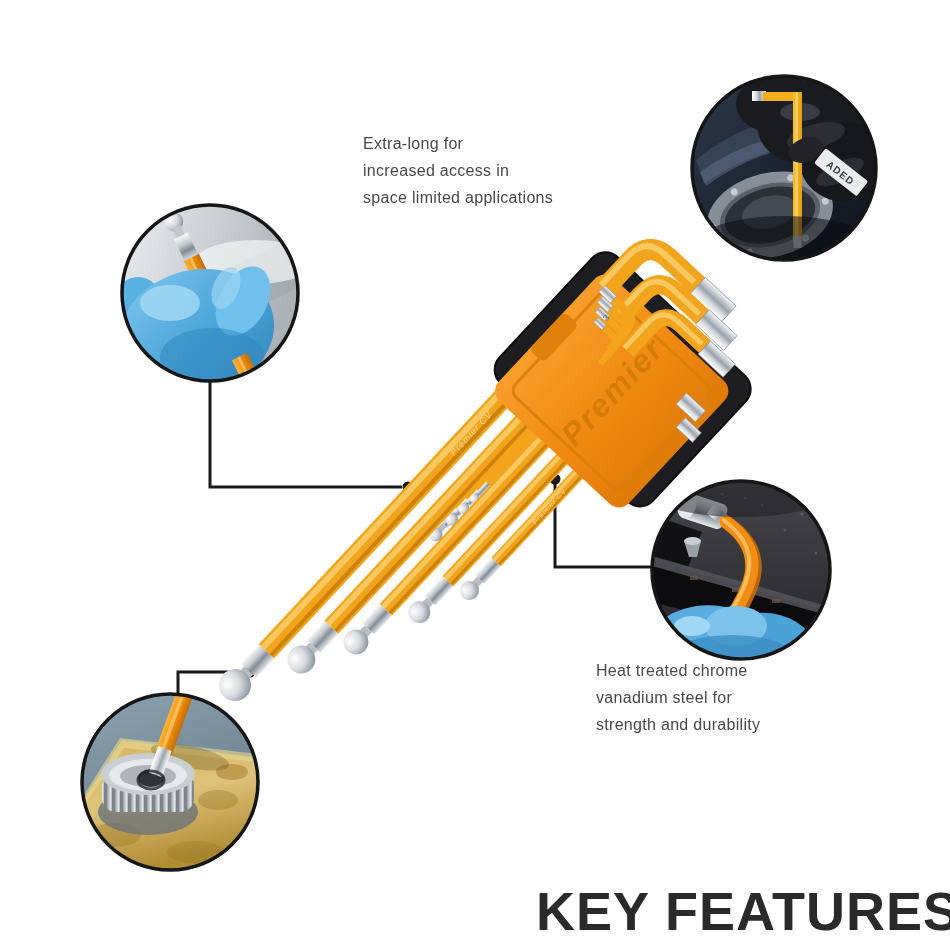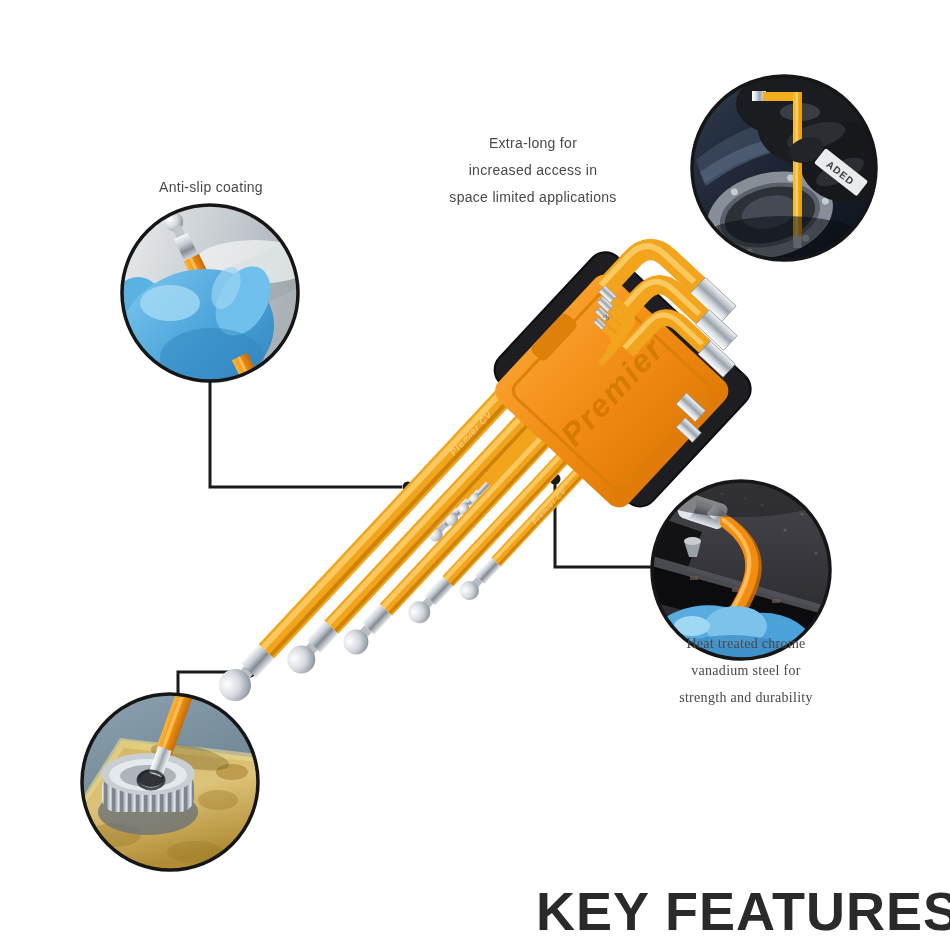--- a/index.html
+++ b/index.html
@@ -2,27 +2,27 @@
 <html style="--key-orange: #f2a41c; --holder-orange: #f2890f; --holder-black: #1e1e22; --chrome: #c9ced4; --callout-line: #1a1a1a; --heading: #2a2a2a; --text: #48484c; --glove-blue: #45a7dc; --glove-black: #1b1c20;"><head>
 <meta charset="utf-8">
 <style>
   html,body{margin:0;padding:0;background:#ffffff;}
   .canvas{
     position:relative;width:950px;height:950px;background:#ffffff;overflow:hidden;
     font-family:"Liberation Sans", sans-serif;
   }
   .stage{position:absolute;left:0;top:0;}
   .feature-label{
-    position:absolute;text-align:center;white-space:pre-line;
-    font-size:14px;line-height:27px;letter-spacing:.3px;
+    position:absolute;text-align:left;white-space:pre-line;
+    font-size:16px;line-height:27px;letter-spacing:.3px;
     color:var(--text,#48484c);font-weight:400;
   }
   #t-antislip{left:61px;top:174px;width:300px;}
   #t-extralong{left:363px;top:130px;width:340px;}
-  #t-heat{left:596px;top:630px;width:300px;font-family:Liberation Serif, serif;}
+  #t-heat{left:596px;top:657px;width:300px;}
   #t-ballend{left:236px;top:749px;width:280px;}
   .heading{
     position:absolute;left:536px;top:880px;
     font-size:54px;font-weight:bold;letter-spacing:1px;
     color:var(--heading,#2a2a2a);white-space:nowrap;
   }
   .callout-line{fill:none;stroke:var(--callout-line,#1a1a1a);stroke-width:3px;}
   .callout-dot{fill:var(--callout-line,#1a1a1a);}
   .ring{fill:none;stroke:#161616;stroke-width:3.5px;}
   .key-main{fill:none;stroke:var(--key-orange,#f2a41c);stroke-linecap:butt;}
@@ -374,21 +374,20 @@
           <rect x="158" y="672" width="17" height="82" fill="url(#gRod1)"></rect>
           <rect x="163" y="640" width="3.5" height="114" fill="#ffd37a" opacity=".6"></rect>
           <rect x="159.5" y="750" width="14" height="28" fill="url(#gTip)"></rect>
         </g>
         <ellipse cx="151" cy="780" rx="13" ry="9" fill="none" stroke="#23272b" stroke-width="3" opacity=".8"></ellipse>
       </g>
       <circle class="ring" cx="170" cy="782" r="88"></circle>
     </g>
   </svg>
 
-  <div class="feature-label" id="t-antislip">Anti-slip coating</div>
   <div class="feature-label" id="t-extralong">Extra-long for
 increased access in
 space limited applications</div>
   <div class="feature-label" id="t-heat">Heat treated chrome
 vanadium steel for
 strength and durability</div>
   <div class="heading">KEY FEATURES</div>
 </div>
 
 </body></html>

